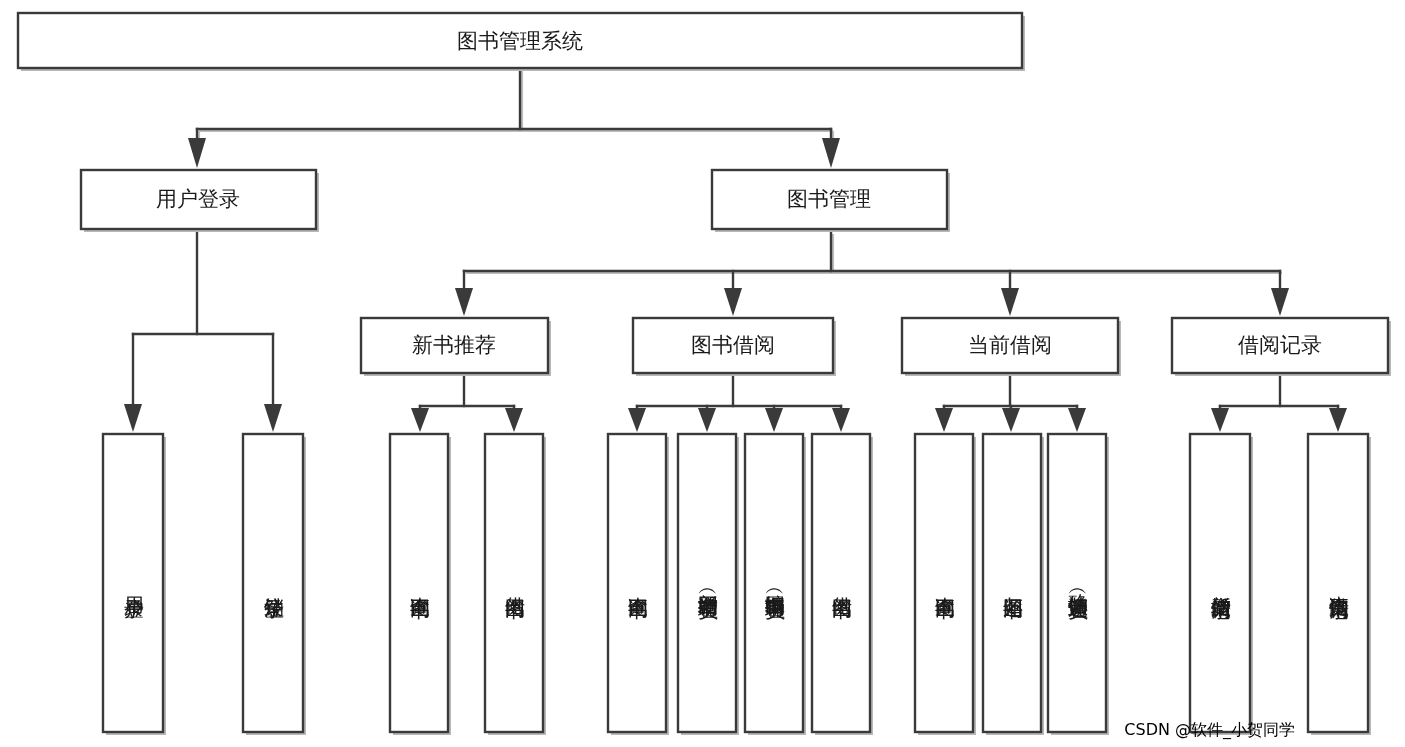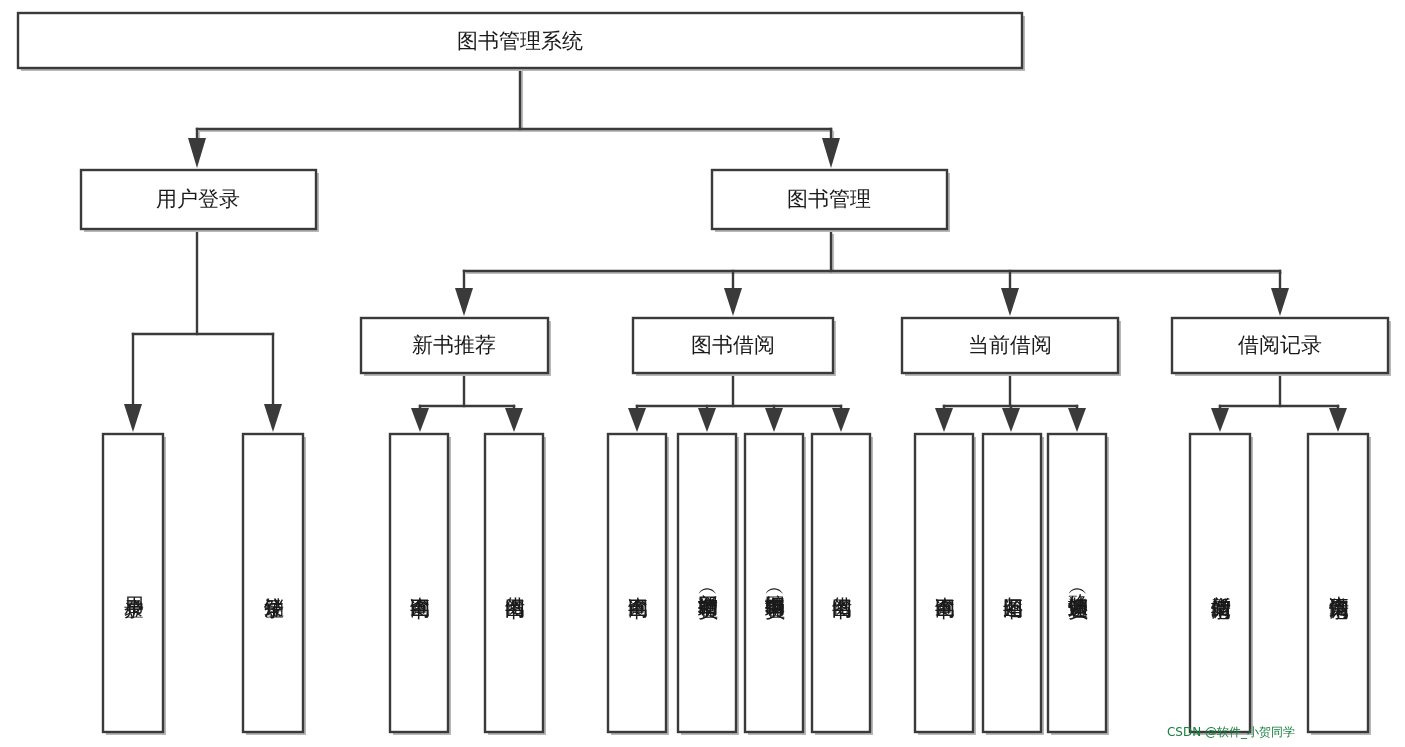--- a/index.html
+++ b/index.html
@@ -17,21 +17,21 @@
   .arrow-head{fill:#3a3a3a;stroke:none;}
   .node-label{
     fill:#1a1a1a;font-family:"DejaVu Sans","Liberation Sans",sans-serif;
     text-anchor:middle;dominant-baseline:middle;
   }
   .label-h{font-size:21px;}
   .label-v{font-size:20px;writing-mode:vertical-rl;text-orientation:upright;letter-spacing:1px;}
   .watermark{
     position:absolute;right:8px;bottom:6px;
     font-family:"DejaVu Sans","Liberation Sans",sans-serif;
-    font-size:12px;color:#15803d;white-space:nowrap;user-select:none;
+    font-size:16px;color:#000000;white-space:nowrap;user-select:none;
   }
 </style>
 </head>
 <body>
 
 <div id="diagram-root">
 
   <svg id="tree" viewBox="0 0 1405 747">
 
     <g>

